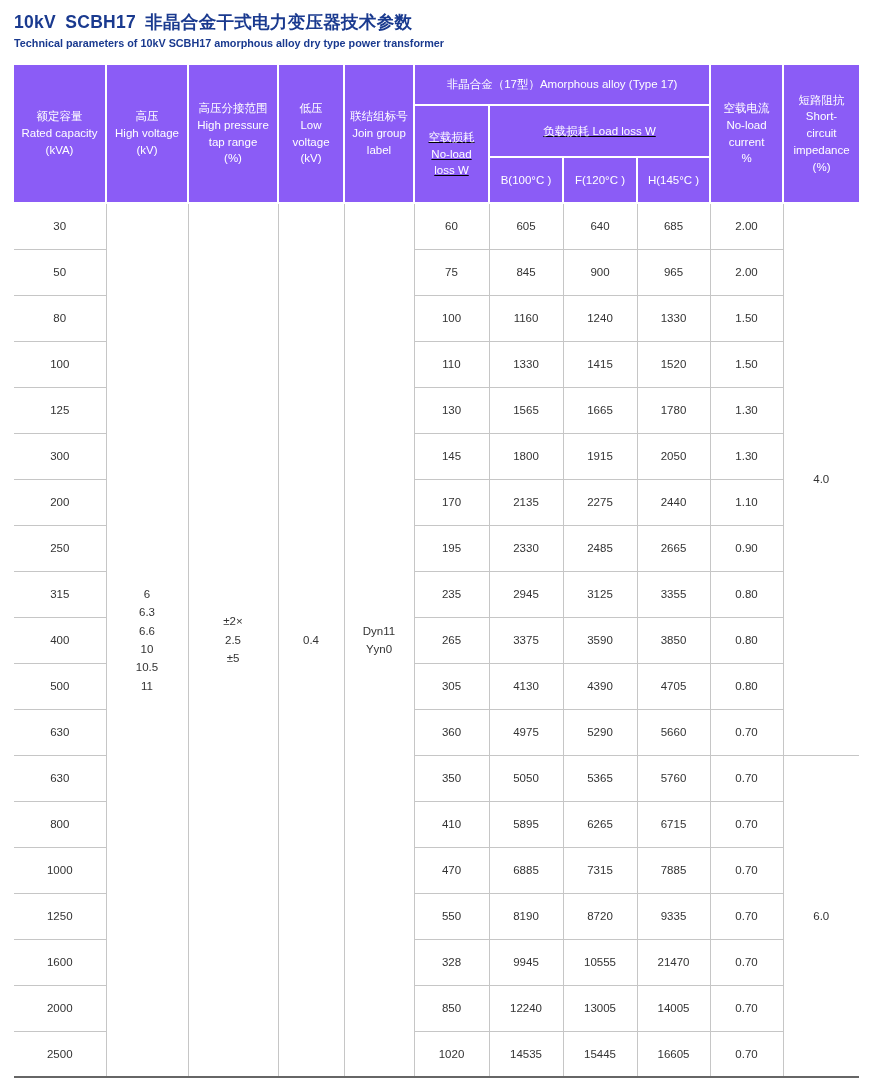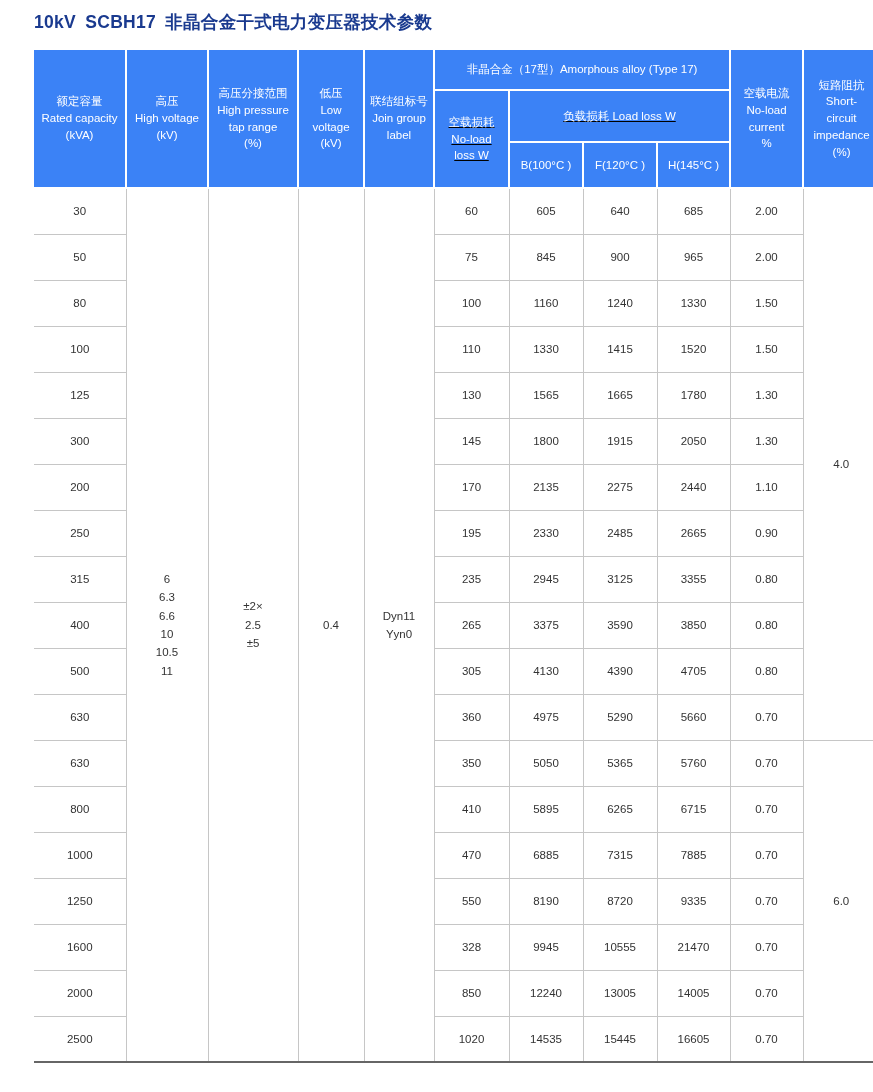--- a/index.html
+++ b/index.html
@@ -2,21 +2,21 @@
 <html><head>
 <meta charset="utf-8">
 <style>
   * { box-sizing: border-box; }
   html, body {
     margin: 0; padding: 0;
     width: 873px; height: 1092px;
     background: #ffffff;
     font-family: "Liberation Sans", "DejaVu Sans", sans-serif;
   }
-  .page { padding: 8px 30px 0 14px; margin-left: 20px; }
+  .page { padding: 8px 30px 0 14px; }
 
   .title {
     font-size: 17.5px;
     font-weight: bold;
     color: #1a3a8f;
     margin: 2px 0 0 0;
     letter-spacing: 0.3px;
     word-spacing: 4px;
   }
   .subtitle {
@@ -29,21 +29,21 @@
   table.params {
     border-collapse: collapse;
     table-layout: fixed;
     width: 845px;
     margin-top: 16px;
     border-bottom: 2px solid #666666;
   }
 
   
   thead th {
-    background: #3b82f6;
+    background: #8b5cf6;
     color: #ffffff;
     font-weight: normal;
     font-size: 11.5px;
     line-height: 1.45;
     text-align: center;
     vertical-align: middle;
     border: 2px solid #ffffff;
     padding: 2px 1px;
     white-space: pre-line;
   }
@@ -68,20 +68,21 @@
   }
   tbody td.col-capacity  { border-left: none; }
   tbody td.col-impedance { border-right: none; }
 </style>
 </head>
 <body>
 
 <div class="page">
 
   <h1 class="title">10kV SCBH17 非晶合金干式电力变压器技术参数</h1>
+  <div class="subtitle">Technical parameters of 10kV SCBH17 amorphous alloy dry type power transformer</div>
 
   <table class="params">
     <colgroup>
       <col style="width:92px">
         <col style="width:82px">
         <col style="width:90px">
       <col style="width:66px">
         <col style="width:70px">
         <col style="width:75px">
       <col style="width:74px">

